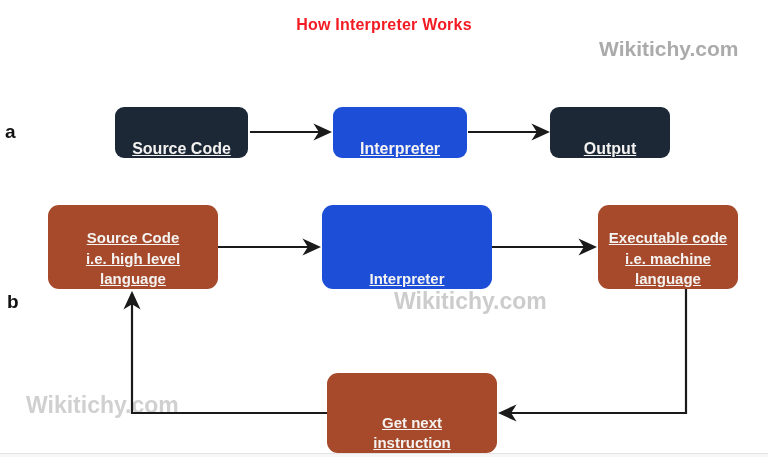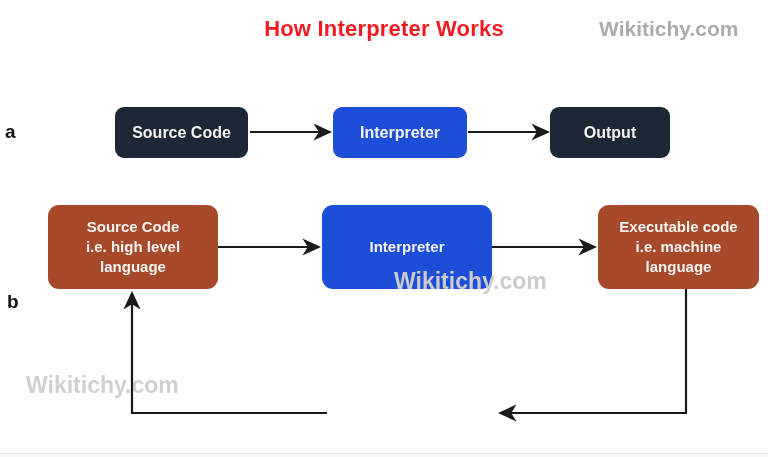--- a/index.html
+++ b/index.html
@@ -11,30 +11,31 @@
     height: 457px;
     background: #ffffff;
     overflow: hidden;
   }
 
   .title {
     position: absolute;
     left: 0; top: 16px;
     width: 768px;
     text-align: center;
-    font-size: 22px;
+    font-size: 16px;
     font-weight: bold;
     color: #f31b23;
     letter-spacing: 0.2px;
   }
 
   .watermark {
     position: absolute;
     font-weight: bold;
     pointer-events: none;
+    margin-top: 20px;
   }
   .wm-top-right {
     left: 599px; top: 17px;
     font-size: 21px;
     color: #ababab;
   }
   .wm-middle {
     left: 394px; top: 268px;
     font-size: 23px;
     color: #cccccc;
@@ -51,41 +52,42 @@
     font-size: 19px;
     font-weight: bold;
     color: #111111;
   }
   .label-a { left: 5px; top: 121px; }
   .label-b { left: 7px; top: 291px; }
 
   .box {
     position: absolute;
     display: flex;
-    align-items: center;
+    align-items: flex-end;
     justify-content: center;
     text-align: center;
     color: #f4f3f1;
     font-weight: bold;
     white-space: pre-line;
     box-sizing: border-box;
+    text-decoration: underline;
   }
   .navy  { background: #1c2836; }
   .olive { background: #1d4ed8; }
   .brown { background: #a64a2b; }
 
   .row-a { top: 107px; height: 51px; border-radius: 9px; font-size: 16px; }
   .box-src-a   { left: 115px; width: 133px; }
   .box-int-a   { left: 333px; width: 134px; }
   .box-out-a   { left: 550px; width: 120px; }
 
   .row-b { top: 205px; height: 84px; border-radius: 11px; font-size: 15px; line-height: 1.35; }
   .box-src-b   { left: 48px;  width: 170px; }
   .box-int-b   { left: 322px; width: 170px; }
-  .box-exe-b   { left: 598px; width: 161px; }
+  .box-exe-b   { left: 598px; width: 140px; }
   .box-getnext {
     position: absolute;
     left: 327px; top: 373px;
     width: 170px; height: 80px;
     border-radius: 11px;
     font-size: 15px; line-height: 1.35;
   }
 
   .arrows {
     position: absolute;
@@ -134,20 +136,24 @@
 language</span>
   </div>
   <div class="box olive row-b box-int-b">
     <span>Interpreter</span>
   </div>
   <div class="box brown row-b box-exe-b">
     <span>Executable code
 i.e. machine
 language</span>
   </div>
+  <div class="box brown box-getnext">
+    <span>Get next
+instruction</span>
+  </div>
 
   <svg class="arrows" viewBox="0 0 768 457" xmlns="http://www.w3.org/2000/svg">
     <defs>
       <marker id="ah" viewBox="0 0 12 12" refX="10" refY="6" markerWidth="8.5" markerHeight="8.5" orient="auto-start-reverse">
         <path d="M0,0.5 L12,6 L0,11.5 L3.5,6 Z" fill="#1a1a1a"></path>
       </marker>
     </defs>
 
     <line x1="250" y1="132" x2="329" y2="132" stroke="#1a1a1a" stroke-width="2.2" marker-end="url(#ah)"></line>
 

